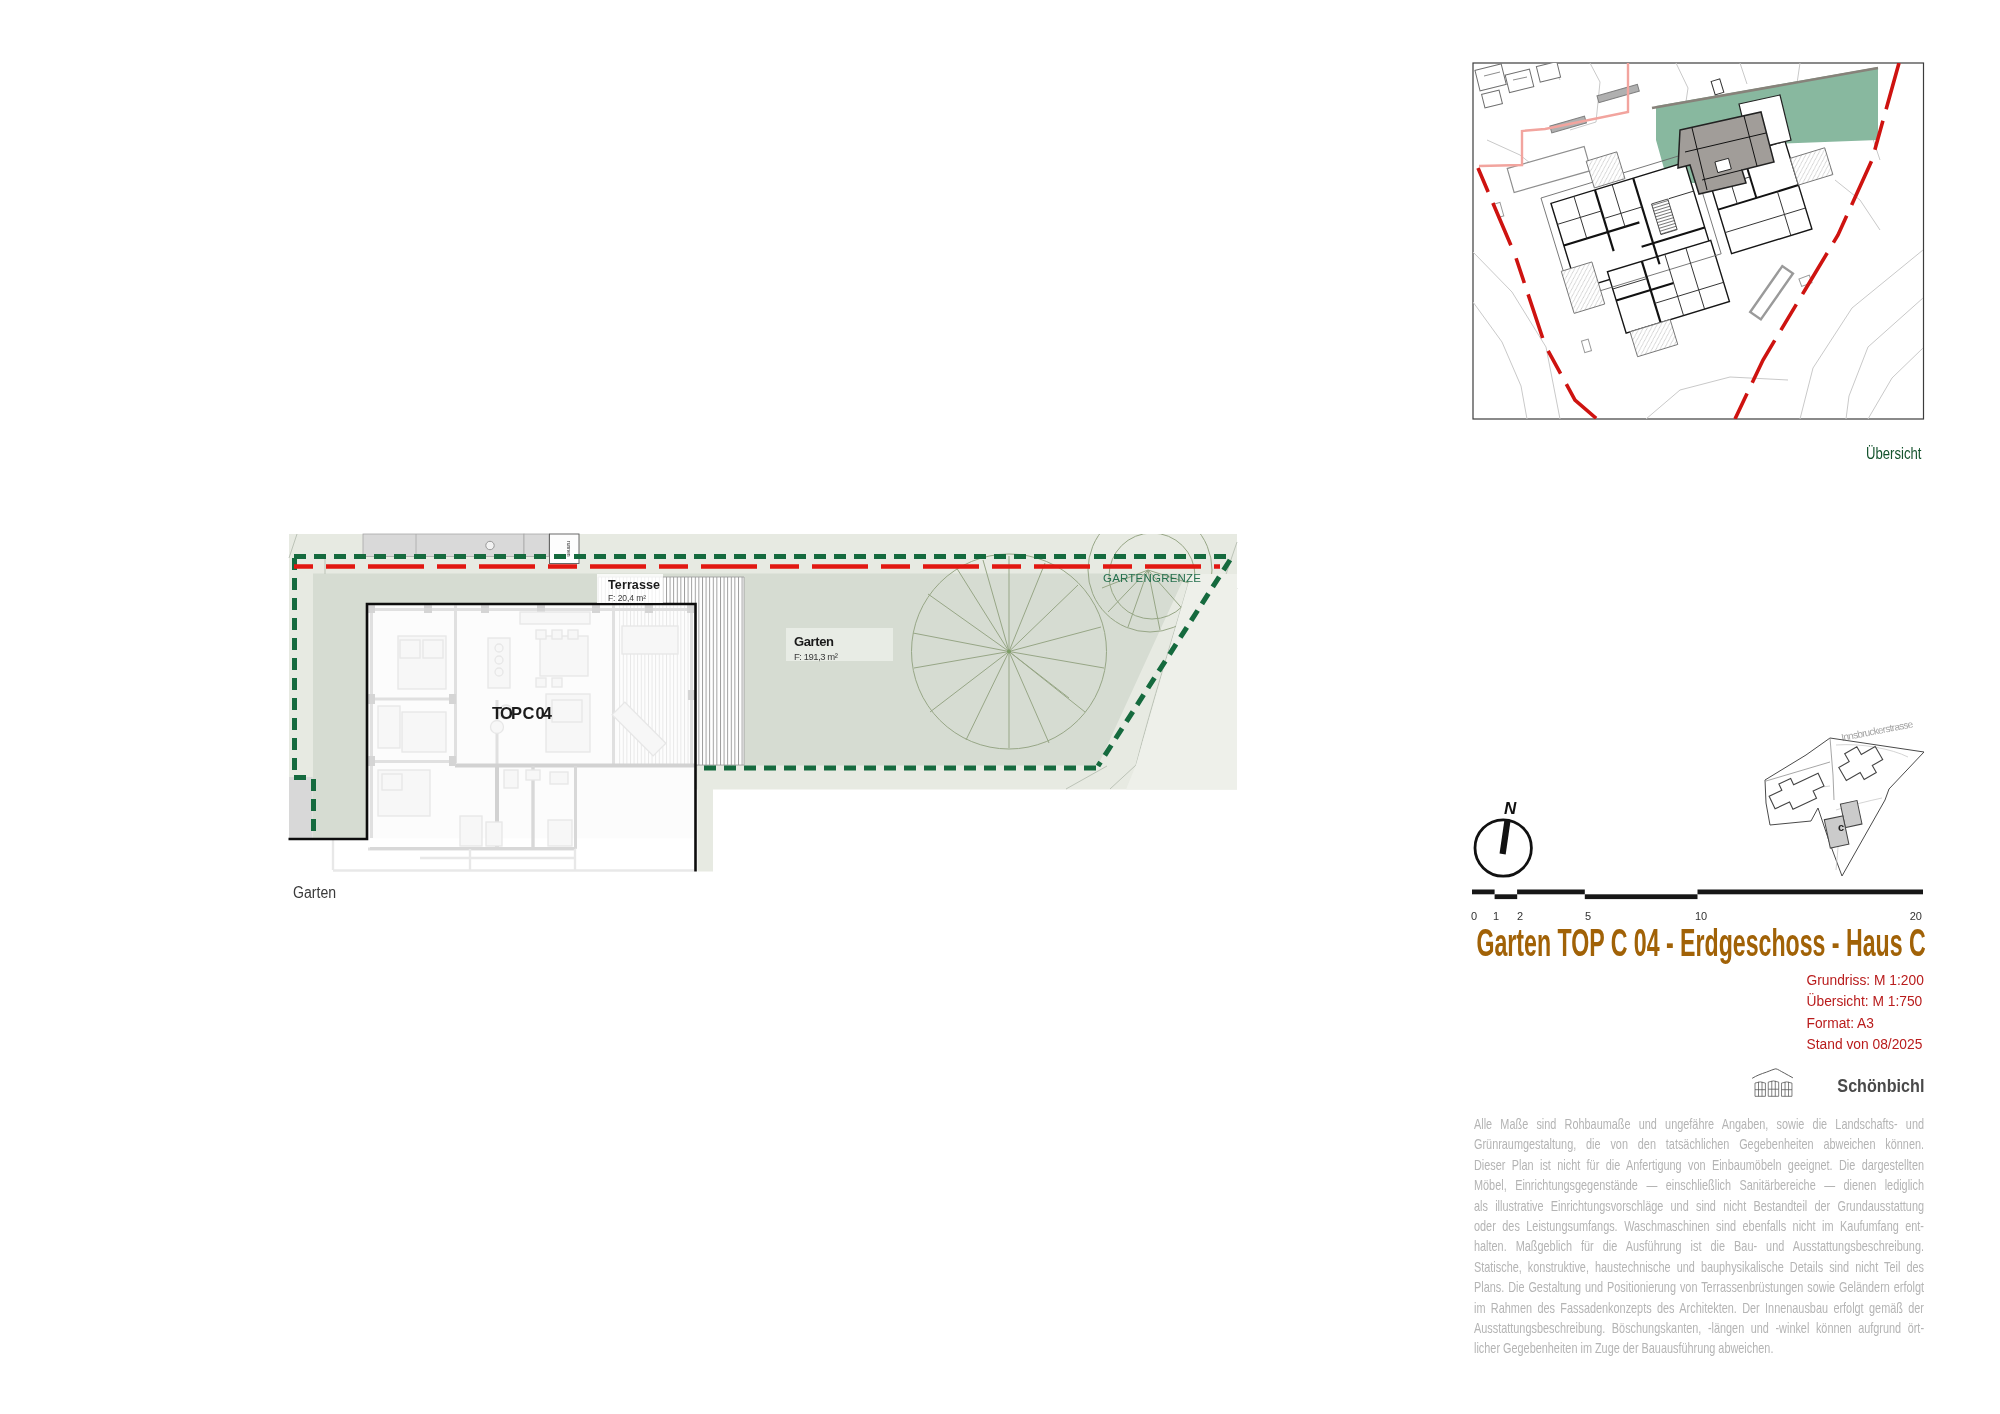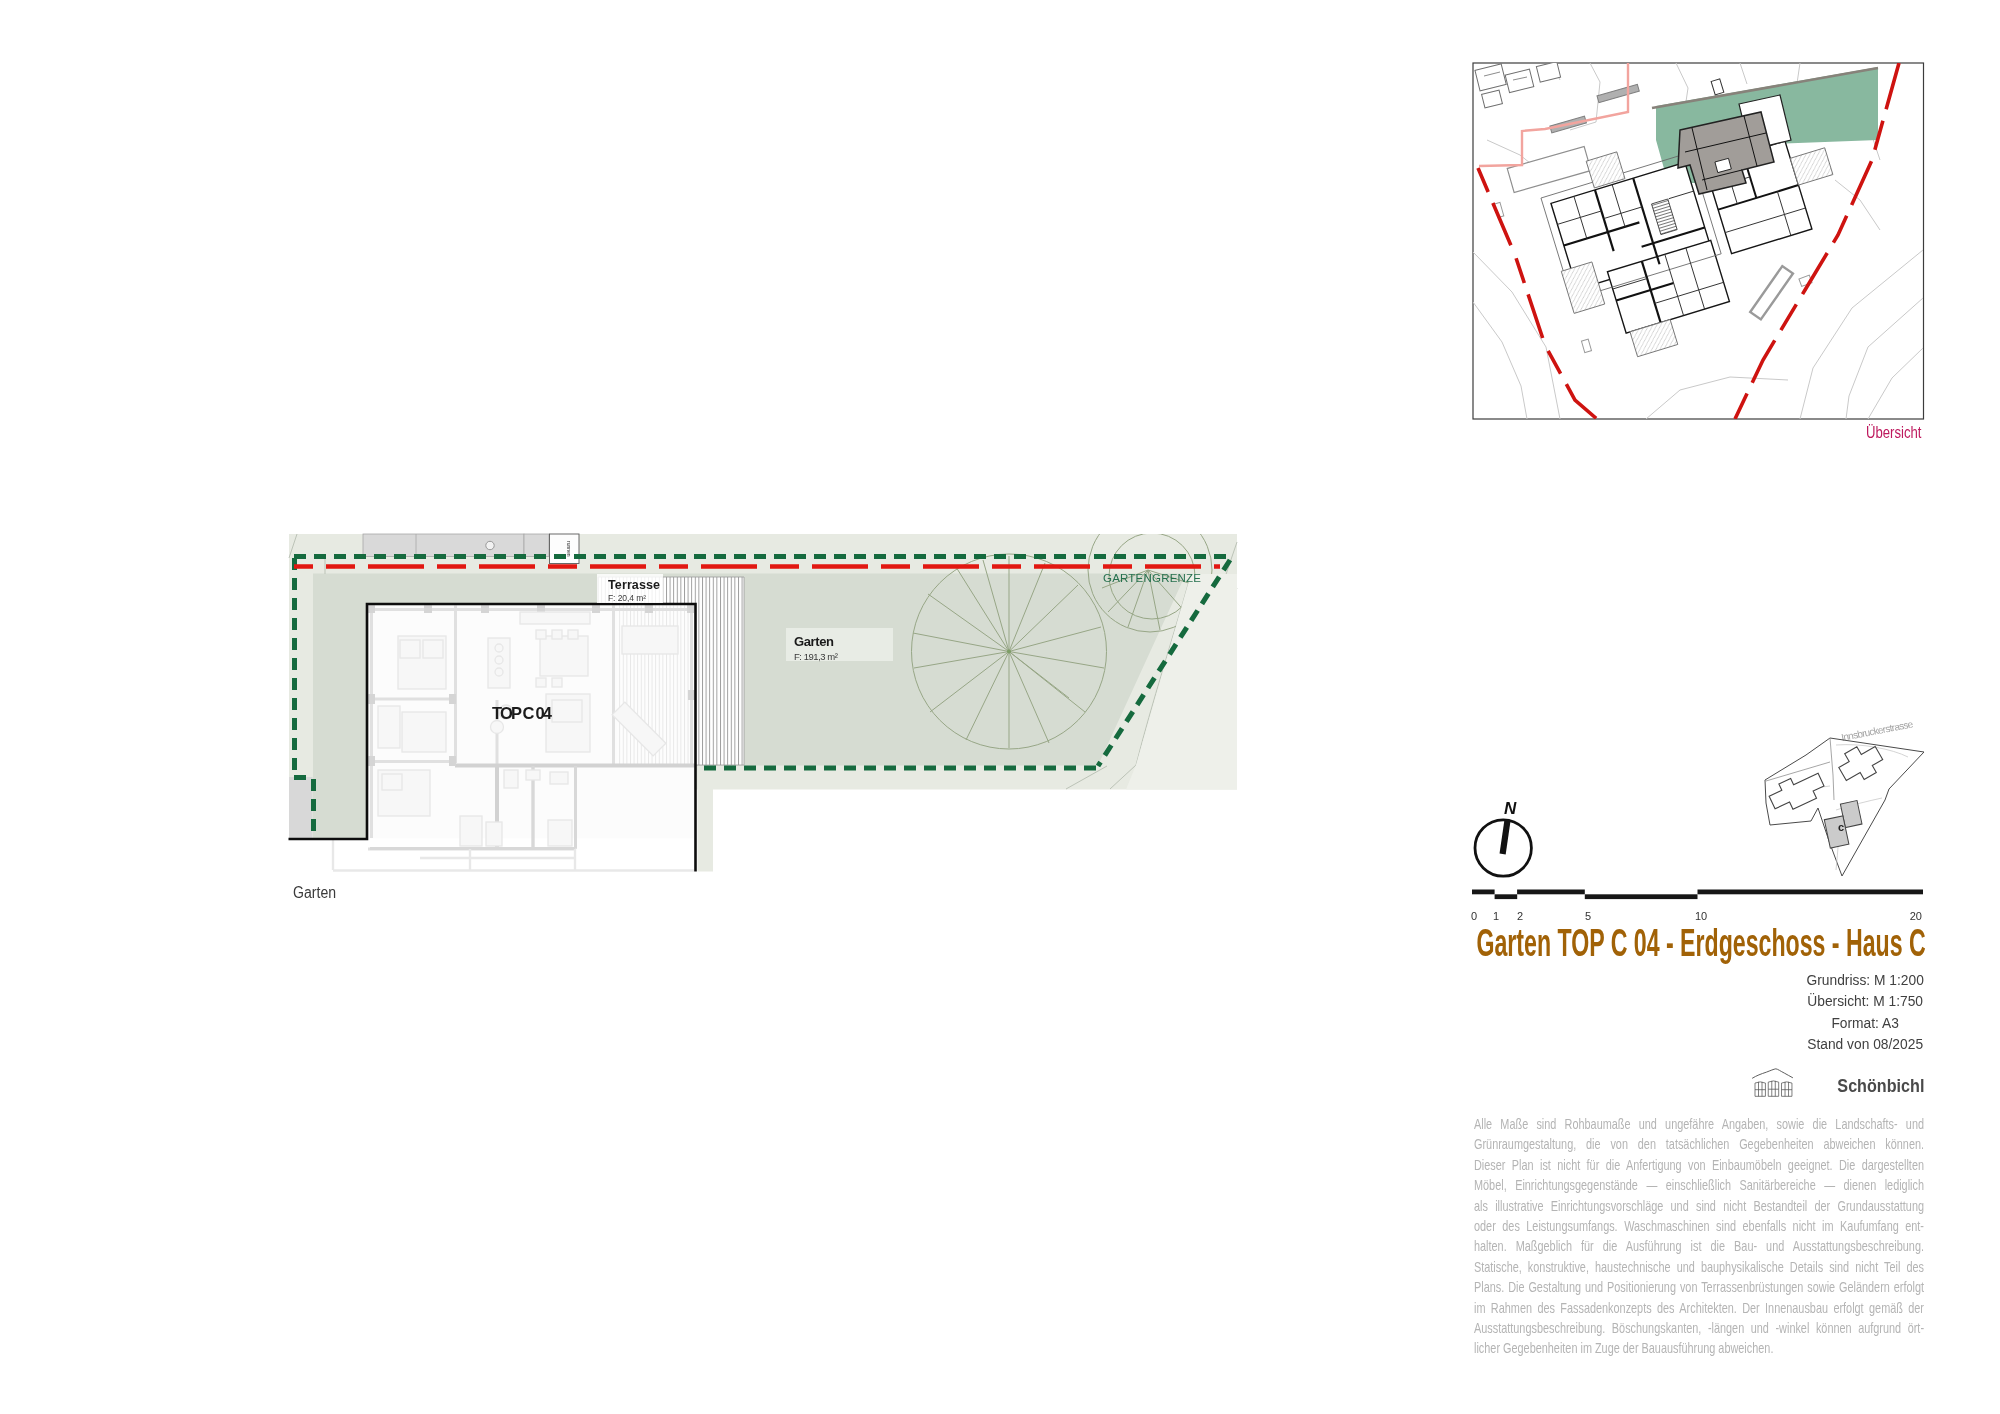--- a/index.html
+++ b/index.html
@@ -361,21 +361,21 @@
 
   <g stroke="#ce1310" stroke-width="3.6" fill="none">
     <path d="M1478,168 L1515,255 L1545,345 L1575,400 L1597,419" stroke-dasharray="26 12 46 14"></path>
     <path d="M1899,63 L1872,160 L1838,235 L1805,290 L1763,360 L1735,419" stroke-dasharray="48 12 30 12"></path>
   </g>
 
   <path d="M1628,62 V112 L1545,129 L1522,131 V165 L1479,166" fill="none" stroke="#f2a49e" stroke-width="2.4"></path>
   </g>
 </svg>
 
-<div class="abs" style="left:1866px;top:424px;font-size:16px;color:#be185d"><span class="cond" style="transform:scaleX(0.82)">Übersicht</span></div>
+<div class="abs" style="left:1866px;top:445px;font-size:16px;color:#14532d"><span class="cond" style="transform:scaleX(0.82)">Übersicht</span></div>
 
 <svg class="abs" style="left:1468px;top:794px" width="76" height="92" viewBox="1468 794 76 92">
   <text x="1504" y="814" font-size="17" font-style="italic" font-weight="bold" fill="#111" font-family="Liberation Sans">N</text>
   <circle cx="1503.2" cy="848" r="28.2" fill="none" stroke="#111" stroke-width="2.8"></circle>
   <line x1="1507.6" y1="819.6" x2="1502.6" y2="854" stroke="#111" stroke-width="6.2"></line>
 </svg>
 
 <svg class="abs" style="left:1752px;top:714px" width="185" height="175" viewBox="1752 714 185 175">
 
   <text x="1842" y="741" font-size="10" fill="#a3a3a3" transform="rotate(-11 1842 741)" textLength="73">Innsbruckerstrasse</text>
@@ -424,21 +424,21 @@
     <text x="1496" y="920" text-anchor="middle">1</text>
     <text x="1520" y="920" text-anchor="middle">2</text>
     <text x="1588" y="920" text-anchor="middle">5</text>
     <text x="1701" y="920" text-anchor="middle">10</text>
     <text x="1922" y="920" text-anchor="end">20</text>
   </g>
 </svg>
 
 <div class="abs" style="right:74px;top:922px;font-size:38px;font-weight:bold;color:#a16207;white-space:nowrap"><span class="condR" style="transform:scaleX(0.609)">Garten TOP C 04 - Erdgeschoss - Haus C</span></div>
 
-<div class="abs" style="right:76.5px;top:969px;font-size:15.5px;line-height:21.4px;color:#404040;text-align:center;white-space:nowrap">
+<div class="abs" style="right:76.5px;top:969px;font-size:15.5px;line-height:21.4px;color:#b91c1c;text-align:left;white-space:nowrap">
   <span class="condR" style="transform:scaleX(0.89)">Grundriss: M 1:200<br>Übersicht: M 1:750<br>Format: A3<br>Stand von 08/2025</span>
 </div>
 
 <svg class="abs" style="left:1749px;top:1066px" width="48" height="36" viewBox="0 0 50 38">
   <path d="M3,13 C8,10 12,8.5 18,6.5 C22,5 26,3.2 28,3 C30,3.2 33,5.5 37,7.5 C40,9 43,11 46,12.5" fill="none" stroke="#555" stroke-width="1"></path>
   <g fill="none" stroke="#555" stroke-width="0.8">
     <path d="M6,32 V18 Q11.5,15.5 17,18 V32 Z"></path>
     <line x1="9.7" y1="16.7" x2="9.7" y2="32"></line>
     <line x1="13.4" y1="16.7" x2="13.4" y2="32"></line>
     <line x1="6" y1="25" x2="17" y2="25"></line>

